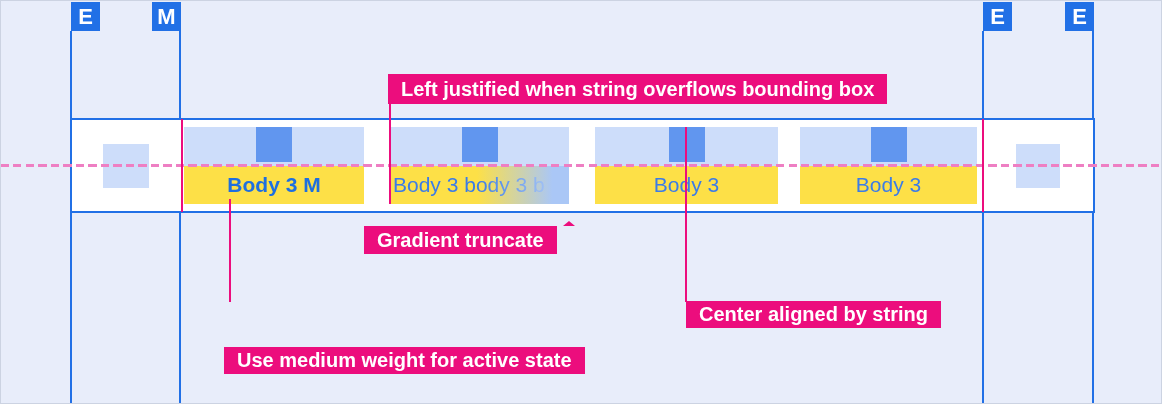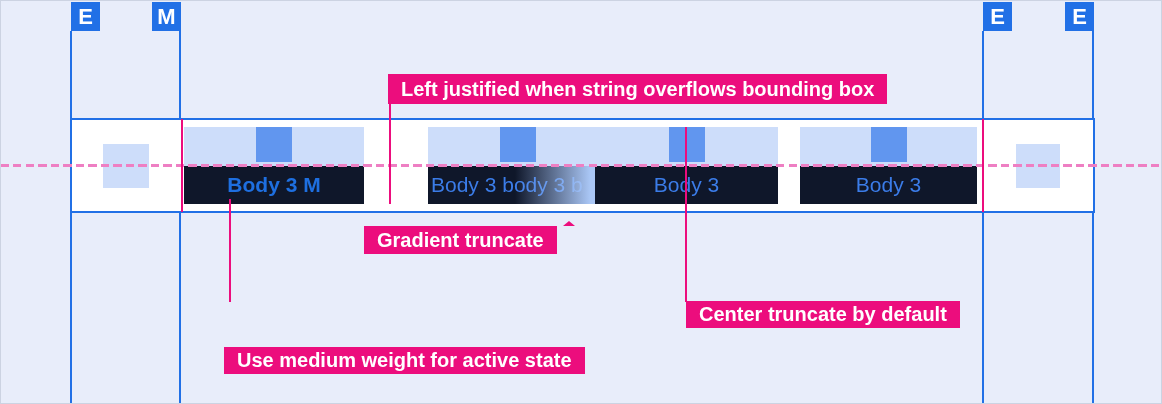--- a/index.html
+++ b/index.html
@@ -17,27 +17,27 @@
   }
   .chip-e1{left:70px;}.chip-m{left:151px;}.chip-e2{left:982px;}.chip-e3{left:1064px;}
   
   .bar{
     position:absolute;left:69px;top:117px;width:1025px;height:95px;
     background:#ffffff;border:2px solid #2170e6;box-sizing:border-box;
   }
   
   .tab{position:absolute;top:126px;height:77px;}
   .t1{left:183px;width:180px;}
-  .t2{left:389px;width:179px;padding-left:38px;}
+  .t2{left:389px;width:179px;}
   .t3{left:594px;width:183px;}
   .t4{left:799px;width:177px;}
   .tab-top{height:39px;background:#cdddfa;display:flex;justify-content:center;}
   .tab-icon{width:36px;height:35px;background:#6196ef;}
   .tab-label{
-    height:38px;background:#0f172a;font-size:21px;line-height:37px;
+    height:38px;background:#fde047;font-size:21px;line-height:37px;
     text-align:center;color:#3b7ce8;white-space:nowrap;overflow:hidden;position:relative;
   }
   .t1 .tab-label{font-weight:bold;color:#1e6fe0;}
   .t2 .tab-label{text-align:left;padding-left:3px;}
   .t2 .tab-label::after{
     content:"";position:absolute;top:0;bottom:0;right:0;width:92px;
     background:linear-gradient(90deg,rgba(170,199,246,0),#aac7f6 82%);
   }
   
   .side-sq{position:absolute;background:#cdddfa;}
@@ -117,20 +117,20 @@
 
   <div class="rline rl-left"></div>
   <div class="rline rl-right"></div>
   <div class="rline rl-ljust"></div>
   <div class="rline rl-med"></div>
   <div class="rline rl-center"></div>
 
   <div class="anno anno-ljust">Left justified when string overflows bounding box</div>
   <div class="anno anno-grad">Gradient truncate</div>
   <div class="anno anno-med">Use medium weight for active state</div>
-  <div class="anno anno-center">Center truncate by default</div>
+  <div class="anno anno-center">Center aligned by string</div>
 
   <div class="chip chip-e1">E</div>
   <div class="chip chip-m">M</div>
   <div class="chip chip-e2">E</div>
   <div class="chip chip-e3">E</div>
 
 </div>
 
 </body></html>

